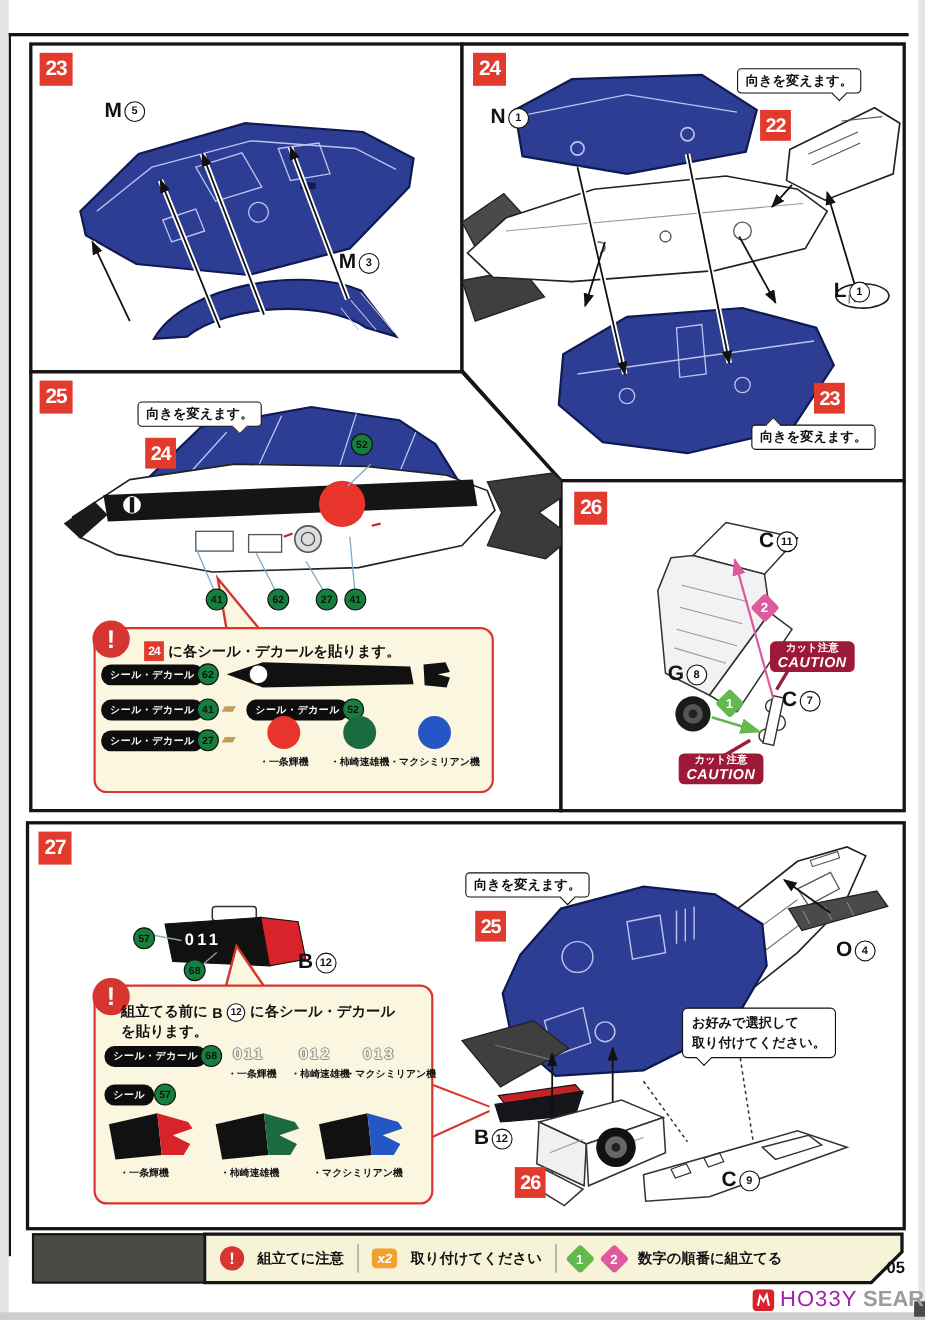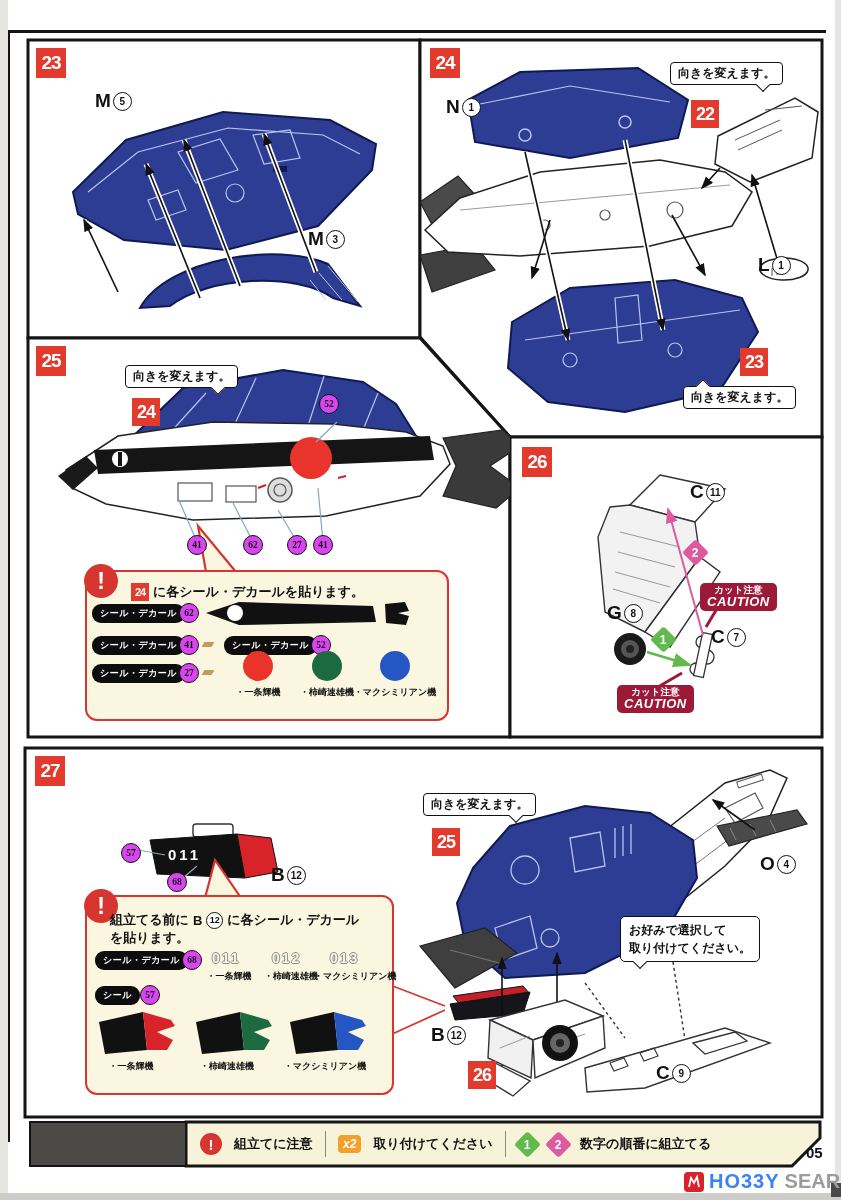--- a/index.html
+++ b/index.html
@@ -11,21 +11,21 @@
   .badge{background:#e23b2e;color:#fff;font-weight:800;display:flex;align-items:center;justify-content:center;
          width:28px;height:28px;font-size:18px;letter-spacing:-1px;text-align:right;}
   .badge.big{width:30px;height:30px;font-size:19px;}
   .badge.sm{display:inline-flex;width:18px;height:18px;font-size:11px;vertical-align:-3px;}
   
   .plabel{display:flex;align-items:center;gap:2px;font-weight:800;font-size:19px;}
   .pcirc{display:inline-flex;align-items:center;justify-content:center;width:17px;height:17px;
          border:1.6px solid #111;border-radius:50%;font-size:10px;font-weight:700;background:#fff;}
   
   .circ{display:inline-flex;align-items:center;justify-content:center;width:18px;height:18px;
-        border:1.5px solid #111;border-radius:50%;font-size:9.5px;font-weight:700;background:#d946ef;font-family:Liberation Serif, serif;}
+        border:1.5px solid #111;border-radius:50%;font-size:9.5px;font-weight:700;background:#15803d;}
   
   .callout{background:#fff;border:1.6px solid #111;border-radius:4px;padding:2px 7px;
            font-size:12px;font-weight:700;white-space:nowrap;}
   .callout .tail{position:absolute;width:9px;height:9px;background:#fff;transform:rotate(45deg);}
   .tail.br{bottom:-6px;right:14px;border-right:1.6px solid #111;border-bottom:1.6px solid #111;}
   .tail.bl{bottom:-6px;left:14px;border-right:1.6px solid #111;border-bottom:1.6px solid #111;}
   .tail.tl{top:-6px;left:14px;border-left:1.6px solid #111;border-top:1.6px solid #111;}
   
   .cautionbox{background:#fbf6df;border:2.5px solid #d6362f;border-radius:12px;}
   .bang{width:34px;height:34px;border-radius:50%;background:#d6362f;color:#fff;font-size:23px;font-weight:900;
@@ -48,21 +48,21 @@
   
   .outline-num{font-weight:800;font-size:14px;letter-spacing:2px;color:#fbf6df;
                text-shadow:-1px 0 #8f8f8f,1px 0 #8f8f8f,0 -1px #8f8f8f,0 1px #8f8f8f;}
   
   .legend-title{display:flex;align-items:center;justify-content:center;color:#fff;font-size:15px;font-weight:700;letter-spacing:1px;}
   .legend-items{display:flex;align-items:center;gap:12px;font-size:13px;font-weight:700;}
   .vdiv{width:1.5px;height:26px;background:#8a8a80;}
   .x2badge{background:#f2a12d;color:#fff;font-weight:800;font-size:12px;border-radius:4px;padding:2px 5px;font-style:italic;}
   
   .logo{display:flex;align-items:center;gap:5px;}
-  .logo-brand{color:#3b82f6;font-weight:700;font-size:20px;letter-spacing:1px;}
+  .logo-brand{color:#a21caf;font-weight:400;font-size:20px;letter-spacing:1px;}
   .logo-rest{color:#9b9b9b;font-weight:700;font-size:20px;}
   .pagenum{font-size:15px;font-weight:700;}
   .finmark{color:#fff;font-weight:800;font-size:15px;letter-spacing:3px;}
   .choice{background:#fff;border:1.6px solid #111;border-radius:5px;padding:4px 8px;font-size:12px;font-weight:700;line-height:1.5;white-space:nowrap;}
 </style>
 </head>
 <body>
 
 <div class="page">
 

